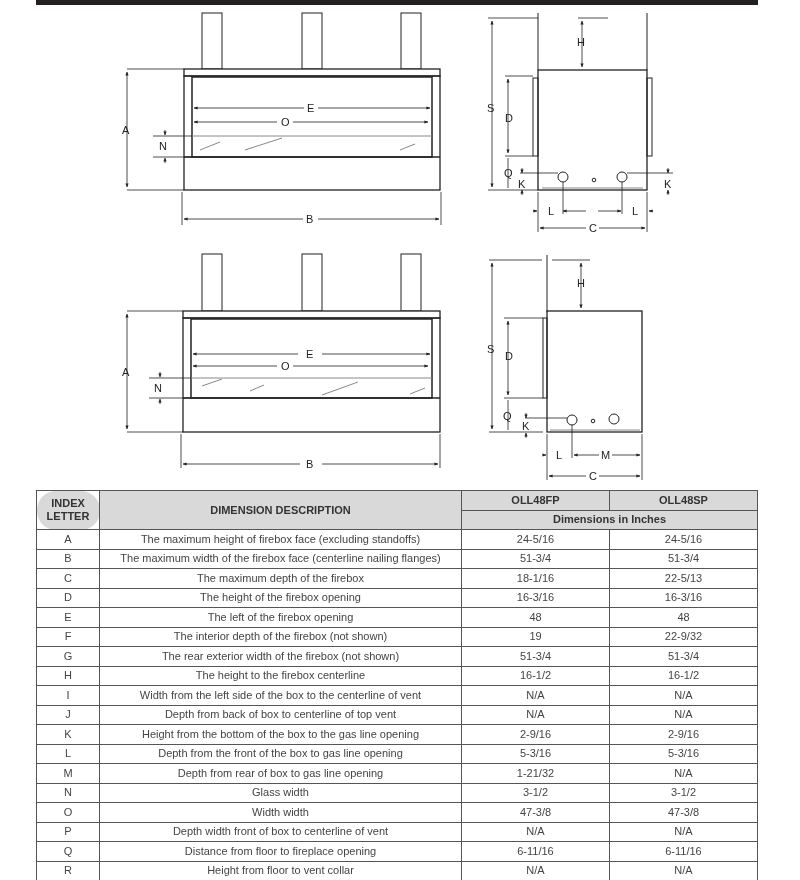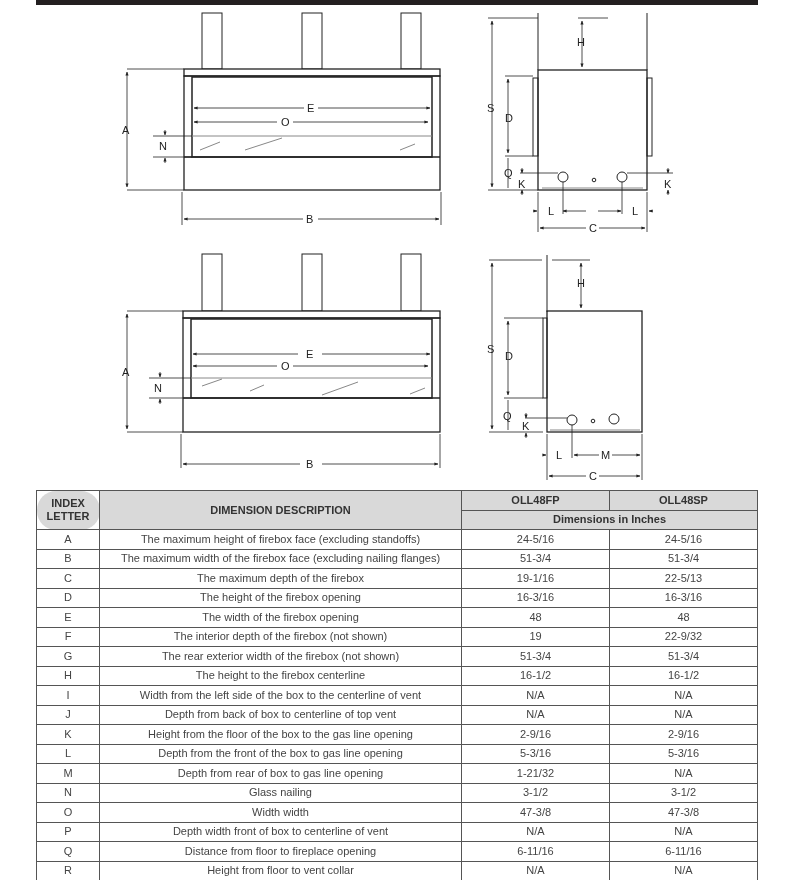--- a/index.html
+++ b/index.html
@@ -227,39 +227,39 @@
   </thead>
   <tbody id="rows">
       <tr>
         <td>A</td>
         <td>The maximum height of firebox face (excluding standoffs)</td>
         <td>24-5/16</td>
         <td>24-5/16</td>
       </tr>
       <tr>
         <td>B</td>
-        <td>The maximum width of the firebox face (excluding nailing flanges)</td>
+        <td>The maximum width of the firebox face (centerline nailing flanges)</td>
         <td>51-3/4</td>
         <td>51-3/4</td>
       </tr>
       <tr>
         <td>C</td>
         <td>The maximum depth of the firebox</td>
-        <td>19-1/16</td>
+        <td>18-1/16</td>
         <td>22-5/13</td>
       </tr>
       <tr>
         <td>D</td>
         <td>The height of the firebox opening</td>
         <td>16-3/16</td>
         <td>16-3/16</td>
       </tr>
       <tr>
         <td>E</td>
-        <td>The width of the firebox opening</td>
+        <td>The left of the firebox opening</td>
         <td>48</td>
         <td>48</td>
       </tr>
       <tr>
         <td>F</td>
         <td>The interior depth of the firebox (not shown)</td>
         <td>19</td>
         <td>22-9/32</td>
       </tr>
       <tr>
@@ -281,39 +281,39 @@
         <td>N/A</td>
       </tr>
       <tr>
         <td>J</td>
         <td>Depth from back of box to centerline of top vent</td>
         <td>N/A</td>
         <td>N/A</td>
       </tr>
       <tr>
         <td>K</td>
-        <td>Height from the floor of the box to the gas line opening</td>
+        <td>Height from the bottom of the box to the gas line opening</td>
         <td>2-9/16</td>
         <td>2-9/16</td>
       </tr>
       <tr>
         <td>L</td>
         <td>Depth from the front of the box to gas line opening</td>
         <td>5-3/16</td>
         <td>5-3/16</td>
       </tr>
       <tr>
         <td>M</td>
         <td>Depth from rear of box to gas line opening</td>
         <td>1-21/32</td>
         <td>N/A</td>
       </tr>
       <tr>
         <td>N</td>
-        <td>Glass nailing</td>
+        <td>Glass width</td>
         <td>3-1/2</td>
         <td>3-1/2</td>
       </tr>
       <tr>
         <td>O</td>
         <td>Width width</td>
         <td>47-3/8</td>
         <td>47-3/8</td>
       </tr>
       <tr>

